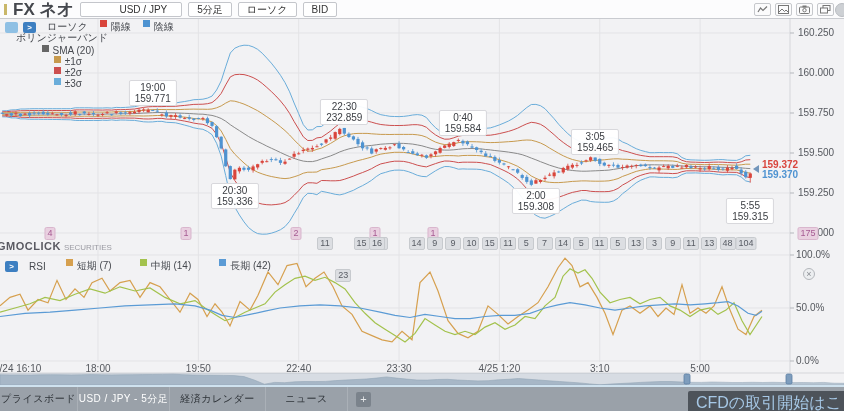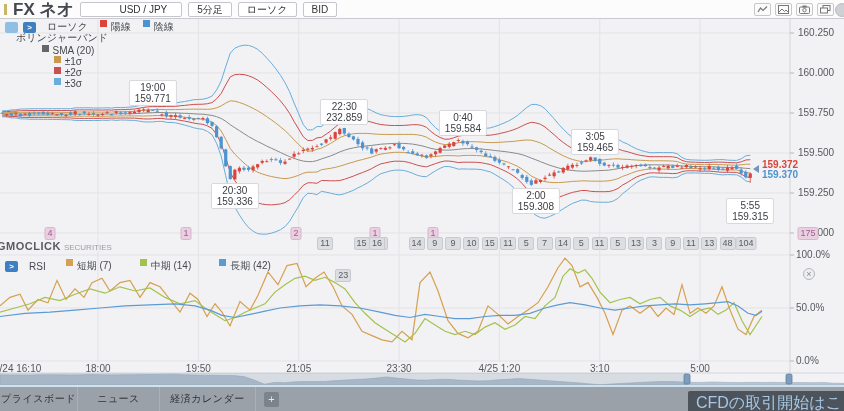--- a/index.html
+++ b/index.html
@@ -558,21 +558,21 @@
       <div class="axis-label" style="left:798px;top:107px;">159.750</div>
       <div class="axis-label" style="left:798px;top:147px;">159.500</div>
       <div class="axis-label" style="left:798px;top:187px;">159.250</div>
       <div class="axis-label" style="left:798px;top:227px;">159.000</div>
       <div class="axis-label" style="left:796px;top:249px;">100.0%</div>
       <div class="axis-label" style="left:796px;top:302px;">50.0%</div>
       <div class="axis-label" style="left:796px;top:355px;">0.0%</div>
       <div class="axis-label" style="left:-6px;top:363px;">4/24 16:10</div>
       <div class="time-label" style="left:98px;top:363px;">18:00</div>
       <div class="time-label" style="left:198.3508px;top:363px;">19:50</div>
-      <div class="time-label" style="left:298.7016px;top:363px;">21:05</div>
+      <div class="time-label" style="left:298.7016px;top:363px;">22:40</div>
       <div class="time-label" style="left:399.0524px;top:363px;">23:30</div>
       <div class="time-label" style="left:499.40319999999997px;top:363px;">4/25 1:20</div>
       <div class="time-label" style="left:599.7539999999999px;top:363px;">3:10</div>
       <div class="time-label" style="left:700.1048px;top:363px;">5:00</div>
     </div>
   <div id="badges">
       <div class="badge pink" style="left: 50px; top: 227px;">4</div>
       <div class="badge pink" style="left: 186px; top: 227px;">1</div>
       <div class="badge pink" style="left: 296px; top: 227px;">2</div>
       <div class="badge pink" style="left: 375px; top: 227px;">1</div>
@@ -629,18 +629,19 @@
         <div>159.308</div>
       </div>
       <div class="anno" style="left: 750.28px; top: 198px;">
         <div>5:55</div>
         <div>159.315</div>
       </div>
     </div>
 
   <div class="footer">
     <div class="tab t0">プライスボード</div>
+    <div class="tab t1 active">USD / JPY - 5分足</div>
+    <div class="tab t3">経済カレンダー</div>
     <div class="tab t2">ニュース</div>
-    <div class="tab t3">経済カレンダー</div>
     <div class="add-btn">+</div>
     <div class="cfd">CFDの取引開始はこ</div>
   </div>
 </div>
 
 </body></html>

